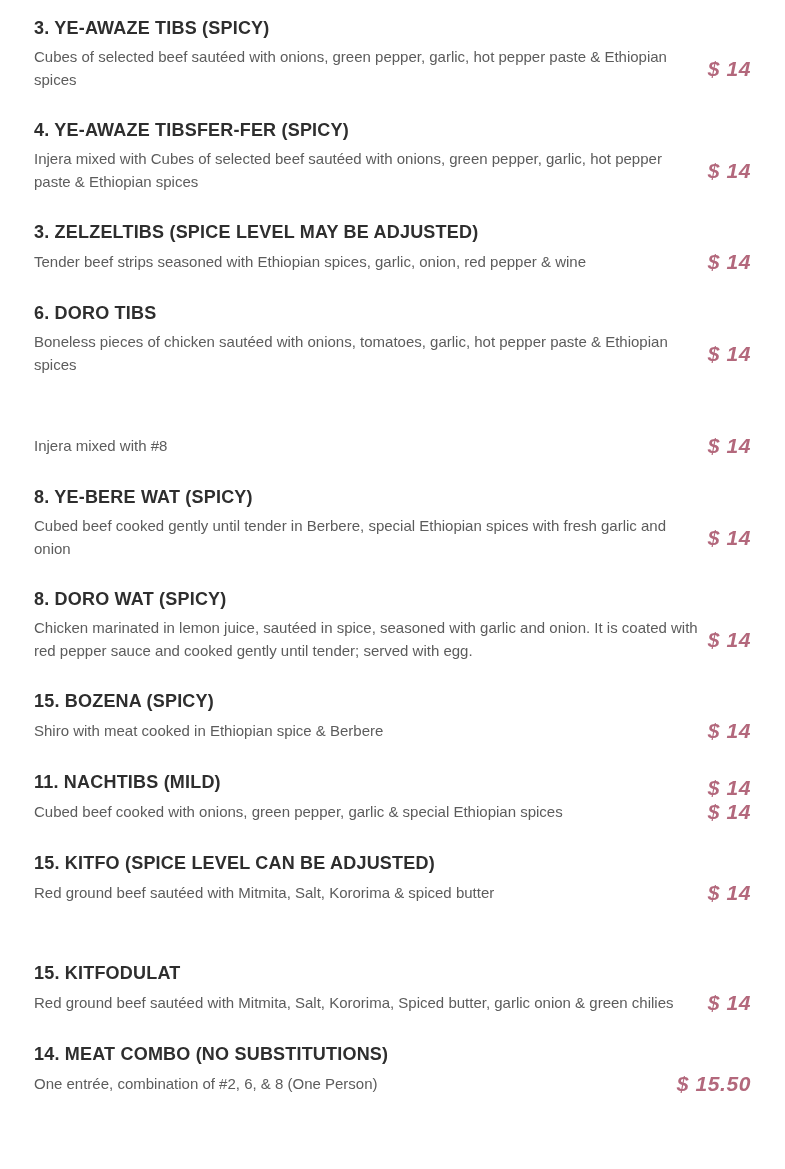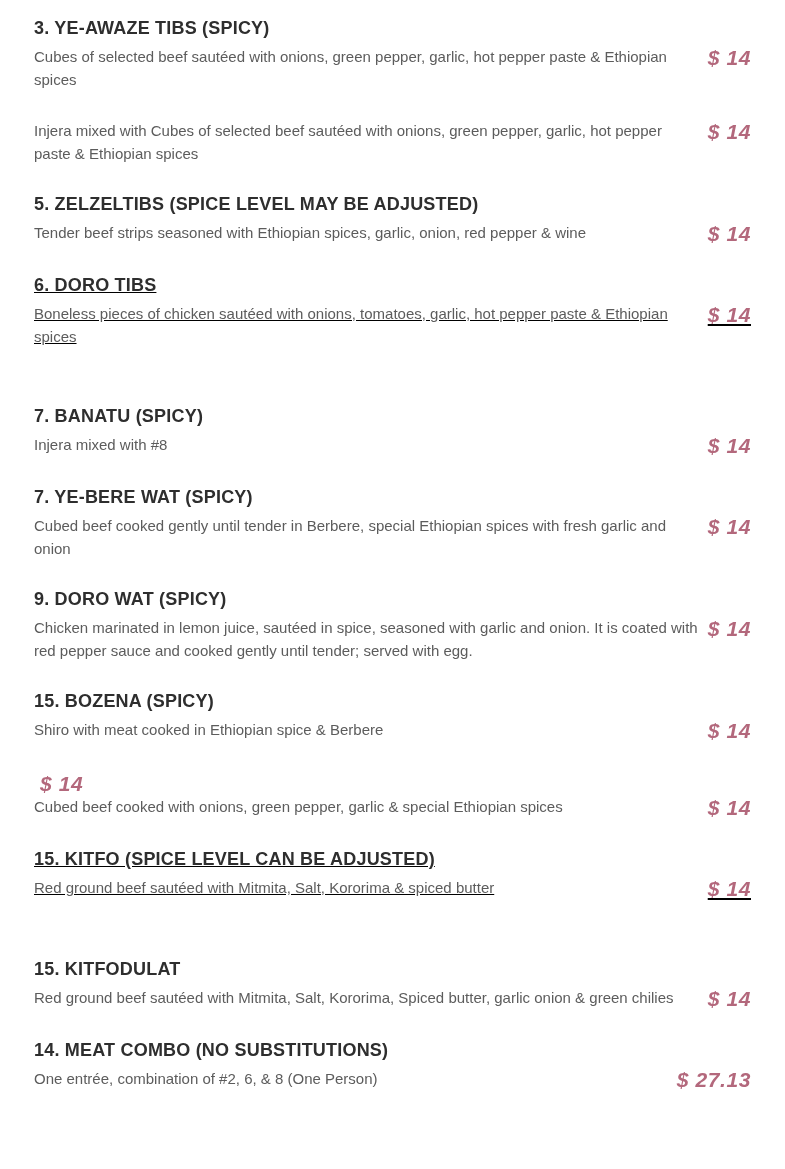--- a/index.html
+++ b/index.html
@@ -14,36 +14,36 @@
     background: var(--background);
     font-family: "Liberation Sans", sans-serif;
   }
   .page {
     width: 785px;
     min-height: 1169px;
     padding: 18px 34px 24px 34px;
     background: var(--background);
   }
   .menu-item { margin-bottom: 29px; }
-  .menu-item.gap-after { margin-bottom: 58px; text-decoration: underline; }
+  .menu-item.gap-after { margin-bottom: 58px; }
   .title-row {
     display: flex;
     justify-content: space-between;
     align-items: flex-end;
   }
   .item-title {
     margin: 0 0 7px 0;
     font-size: 18px;
     font-weight: 700;
     color: var(--title);
     letter-spacing: 0.2px;
   }
   .desc-row {
     display: flex;
-    align-items: flex-start;
+    align-items: center;
   }
   .item-desc {
     margin: 0;
     flex: 1 1 auto;
     font-size: 15px;
     color: var(--description);
     line-height: 1.5;
     max-width: 690px;
   }
   .price {
@@ -68,73 +68,73 @@
       <h2 class="item-title">3. YE-AWAZE TIBS (SPICY)</h2>
 
     </div>
     <div class="desc-row">
       <p class="item-desc">Cubes of selected beef sautéed with onions, green pepper, garlic, hot pepper paste &amp; Ethiopian spices</p>
       <span class="price">$ 14</span>
     </div>
   </section>
 
   <section class="menu-item">
+    <div class="title-row">
+      <h2 class="item-title">4. YE-AWAZE TIBSFER-FER (SPICY)</h2>
+
+    </div>
     <div class="desc-row">
       <p class="item-desc">Injera mixed with Cubes of selected beef sautéed with onions, green pepper, garlic, hot pepper paste &amp; Ethiopian spices</p>
       <span class="price">$ 14</span>
     </div>
   </section>
 
   <section class="menu-item">
     <div class="title-row">
-      <h2 class="item-title">5. ZELZELTIBS (SPICE LEVEL MAY BE ADJUSTED)</h2>
+      <h2 class="item-title">3. ZELZELTIBS (SPICE LEVEL MAY BE ADJUSTED)</h2>
 
     </div>
     <div class="desc-row">
       <p class="item-desc">Tender beef strips seasoned with Ethiopian spices, garlic, onion, red pepper &amp; wine</p>
       <span class="price">$ 14</span>
     </div>
   </section>
 
   <section class="menu-item gap-after">
     <div class="title-row">
       <h2 class="item-title">6. DORO TIBS</h2>
 
     </div>
     <div class="desc-row">
       <p class="item-desc">Boneless pieces of chicken sautéed with onions, tomatoes, garlic, hot pepper paste &amp; Ethiopian spices</p>
       <span class="price">$ 14</span>
     </div>
   </section>
 
   <section class="menu-item">
-    <div class="title-row">
-      <h2 class="item-title">7. BANATU (SPICY)</h2>
-
-    </div>
     <div class="desc-row">
       <p class="item-desc">Injera mixed with #8</p>
       <span class="price">$ 14</span>
     </div>
   </section>
 
   <section class="menu-item">
     <div class="title-row">
-      <h2 class="item-title">7. YE-BERE WAT (SPICY)</h2>
+      <h2 class="item-title">8. YE-BERE WAT (SPICY)</h2>
 
     </div>
     <div class="desc-row">
       <p class="item-desc">Cubed beef cooked gently until tender in Berbere, special Ethiopian spices with fresh garlic and onion</p>
       <span class="price">$ 14</span>
     </div>
   </section>
 
   <section class="menu-item">
     <div class="title-row">
-      <h2 class="item-title">9. DORO WAT (SPICY)</h2>
+      <h2 class="item-title">8. DORO WAT (SPICY)</h2>
 
     </div>
     <div class="desc-row">
       <p class="item-desc">Chicken marinated in lemon juice, sautéed in spice, seasoned with garlic and onion. It is coated with red pepper sauce and cooked gently until tender; served with egg.</p>
       <span class="price">$ 14</span>
     </div>
   </section>
 
   <section class="menu-item">
     <div class="title-row">
@@ -142,20 +142,21 @@
 
     </div>
     <div class="desc-row">
       <p class="item-desc">Shiro with meat cooked in Ethiopian spice &amp; Berbere</p>
       <span class="price">$ 14</span>
     </div>
   </section>
 
   <section class="menu-item">
     <div class="title-row">
+      <h2 class="item-title">11. NACHTIBS (MILD)</h2>
       <span class="price">$ 14</span>
     </div>
     <div class="desc-row">
       <p class="item-desc">Cubed beef cooked with onions, green pepper, garlic &amp; special Ethiopian spices</p>
       <span class="price">$ 14</span>
     </div>
   </section>
 
   <section class="menu-item gap-after">
     <div class="title-row">
@@ -179,18 +180,18 @@
     </div>
   </section>
 
   <section class="menu-item">
     <div class="title-row">
       <h2 class="item-title">14. MEAT COMBO (NO SUBSTITUTIONS)</h2>
 
     </div>
     <div class="desc-row">
       <p class="item-desc">One entrée, combination of #2, 6, &amp; 8 (One Person)</p>
-      <span class="price">$ 27.13</span>
+      <span class="price">$ 15.50</span>
     </div>
   </section>
 
 
 </main>
 
 </body></html>

